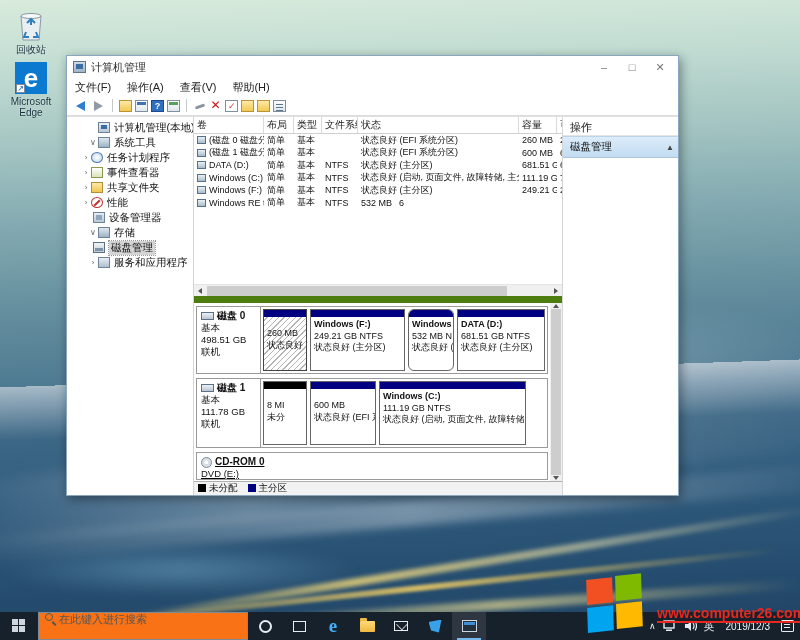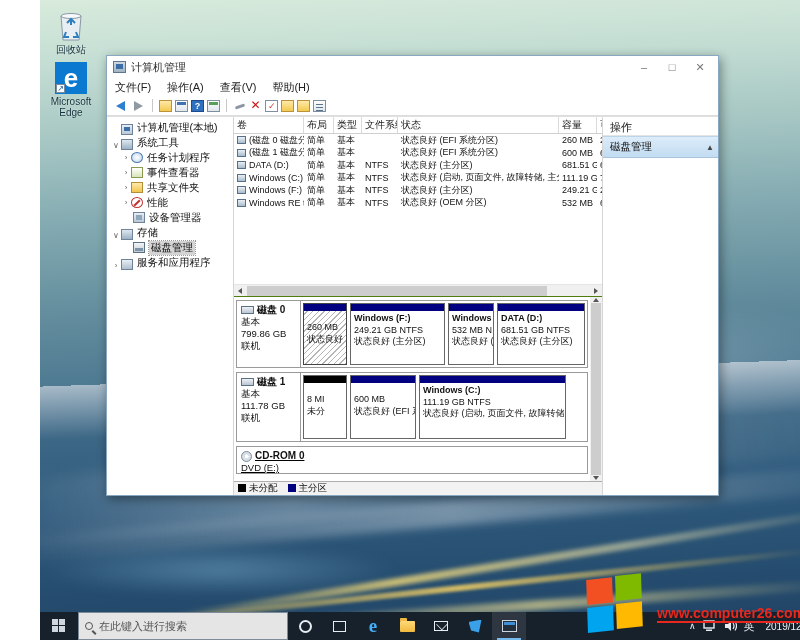--- a/index.html
+++ b/index.html
@@ -2,21 +2,20 @@
 <html><head>
 <meta charset="utf-8">
 <style>
   * { margin:0; padding:0; box-sizing:border-box; }
   html,body { width:800px; height:640px; overflow:hidden; }
   body { font-family:"Liberation Sans","DejaVu Sans",sans-serif; position:relative; }
 
   
   #desktop { position:absolute; inset:0; overflow:hidden;
     background:linear-gradient(178deg,#d8ebdc 0%,#c3ddd3 10%,#a4c5c2 22%,#83aab1 34%,#66909f 46%,#4e7a92 58%,#3c678573 0,#3c6785 66%,#2f5a7c 76%,#264e70 88%,#1f4163 100%);
-    margin-left:40px;
   }
   .streak { position:absolute; pointer-events:none; }
   .s1 { left:-60px; top:430px; width:920px; height:70px; background:linear-gradient(90deg,transparent,rgba(255,255,255,.28),rgba(255,255,255,.12),transparent); transform:rotate(-7deg); filter:blur(7px);}
   .s2 { left:-40px; top:500px; width:900px; height:26px; background:linear-gradient(90deg,transparent,rgba(255,255,255,.35),transparent); transform:rotate(-5deg); filter:blur(4px);}
   .s3 { left:120px; top:560px; width:700px; height:8px; background:linear-gradient(90deg,transparent,rgba(255,225,120,.75),rgba(255,240,180,.5),transparent); transform:rotate(-9deg); filter:blur(2px);}
   .s4 { left:60px; top:585px; width:720px; height:6px; background:linear-gradient(90deg,transparent,rgba(255,215,100,.8),transparent); transform:rotate(-6deg); filter:blur(1.5px);}
   .s5 { left:200px; top:600px; width:600px; height:10px; background:linear-gradient(90deg,transparent,rgba(255,235,150,.6),transparent); transform:rotate(-4deg); filter:blur(2.5px);}
   .s6 { left:420px; top:300px; width:420px; height:120px; background:radial-gradient(ellipse at center,rgba(255,255,255,.18),transparent 70%); filter:blur(6px);}
   .s7 { left:0px; top:545px; width:360px; height:50px; background:radial-gradient(ellipse at center,rgba(120,170,200,.5),transparent 70%); filter:blur(6px);}
 
@@ -57,21 +56,21 @@
   .tico.doc { background:#fff;}
   .tico.doc:after { content:"✓"; position:absolute; left:2px; top:0; color:#c44; font-size:9px;}
   .tico.list:after { content:""; position:absolute; left:2px; top:3px; right:2px; height:1px; background:#5a748c; box-shadow:0 3px 0 #5a748c, 0 6px 0 #5a748c;}
 
   .main { flex:1; display:flex; border-top:1px solid #e0e0e0; min-height:0; }
 
   
   .tree { width:127px; border-right:1px solid #d5d5d5; padding-top:3px; overflow:hidden; flex:0 0 auto;}
   .trow { display:flex; align-items:center; height:15px; font-size:10.5px; color:#111; white-space:nowrap; }
   .chev { width:10px; font-size:8px; color:#666; text-align:center; flex:0 0 auto;}
-  .i0 { padding-left:4px;align-items:flex-end;} .i1 { padding-left:14px;} .i2 { padding-left:26px;}
+  .i0 { padding-left:21px;} .i1 { padding-left:14px;} .i2 { padding-left:26px;}
   .ticon { width:12px; height:11px; margin-right:4px; flex:0 0 auto; border:1px solid #6e8299; background:linear-gradient(#e8eef4,#b9c9d6); position:relative;}
   .ticon.computer:after{content:"";position:absolute;inset:2px 2px 3px 2px;background:#3a6ea5;}
   .ticon.clock{border-radius:50%;background:radial-gradient(#fff,#bcd2e8);border-color:#4a7ab0;}
   .ticon.log{background:linear-gradient(#fff,#d8e4b8);border-color:#8a9a50;}
   .ticon.share{background:linear-gradient(#ffe9a8,#f0c64e);border-color:#b08f37;}
   .ticon.perf{border-radius:50%;background:#fff;border-color:#c03333;}
   .ticon.perf:after{content:"";position:absolute;left:1px;top:4px;width:8px;height:2px;background:#c03333;transform:rotate(-45deg);}
   .ticon.dev:after{content:"";position:absolute;inset:2px;background:#8ea7bb;}
   .ticon.store{background:linear-gradient(#dfe7ee,#9cb2c4);}
   .ticon.disk{background:linear-gradient(#f2f5f8,#c2ccd6);border-color:#5d7185;}
@@ -89,39 +88,39 @@
   .vrow { height:12.5px; font-size:9px; color:#111;}
   .c { flex:0 0 auto; overflow:hidden; padding-left:3px;}
   .c-vol{width:70px;display:flex;align-items:center;} .c-lay{width:30px;} .c-typ{width:28px;} .c-fs{width:36px;} .c-st{width:161px;} .c-cap{width:38px;} .c-free{width:20px;}
   .vico { width:9px; height:8px; margin-right:3px; flex:0 0 auto; border:1px solid #56708a; background:linear-gradient(#e9eff5,#a9bccd); display:inline-block;}
   .hscroll { height:12px; background:#f0f0f0; display:flex; align-items:center; border-top:1px solid #e4e4e4; flex:0 0 auto;}
   .harr { width:12px; height:12px; display:flex; align-items:center; justify-content:center;}
   .tri-sl{width:0;height:0;border-top:3px solid transparent;border-bottom:3px solid transparent;border-right:4px solid #555;}
   .tri-sr{width:0;height:0;border-top:3px solid transparent;border-bottom:3px solid transparent;border-left:4px solid #555;}
   .hthumb { height:10px; background:#cdcdcd; width:300px; margin-left:1px;}
 
-  .graph { flex:1; position:relative; padding:3px 14px 0 2px; min-height:0; border-top:1px solid #4d7c0f;}
+  .graph { flex:1; position:relative; padding:3px 14px 0 2px; min-height:0; border-top:7px solid #4d7c0f;}
   .vscroll { position:absolute; right:0; top:0; bottom:0; width:12px; background:#f0f0f0; display:flex; flex-direction:column; align-items:center; justify-content:space-between; padding:1px 0;}
   .tri-u{width:0;height:0;border-left:3px solid transparent;border-right:3px solid transparent;border-bottom:4px solid #555;}
   .tri-d{width:0;height:0;border-left:3px solid transparent;border-right:3px solid transparent;border-top:4px solid #555;}
   .vthumb{flex:1; width:10px; background:#cdcdcd; margin:1px 0;}
   .diskrow { display:flex; border:1px solid #9a9a9a; margin-bottom:4px; background:#fff;}
   .dlbl { width:64px; flex:0 0 auto; border-right:1px solid #9a9a9a; padding:3px 2px 2px 4px; font-size:9.5px; color:#111; line-height:12px;}
   .dlbl .dname { font-weight:bold; font-size:10px; display:flex; align-items:center; gap:3px;}
   .dico { width:13px; height:8px; border:1px solid #5d7185; background:linear-gradient(#eef2f6,#b9c6d2); display:inline-block;}
   .cdico { width:11px; height:11px; border-radius:50%; border:1px solid #7a8a99; background:radial-gradient(circle at 50% 50%, #fff 0 2px, #d7dfe7 2px 5px); display:inline-block;}
   .parts { flex:1; display:flex; gap:3px; padding:2px; min-width:0;}
   .part { border:1px solid #666; position:relative; padding:9px 3px 2px 3px; font-size:9px; line-height:11.5px; color:#111; overflow:hidden; white-space:nowrap; background:#fff;}
   .part:before { content:""; position:absolute; left:0; top:0; right:0; height:7px; background:#000080;}
   .part.unalloc:before { background:#000; }
   .part.hatch { background:repeating-linear-gradient(135deg,#ffffff 0 3px,#b5b5b5 3px 4px); border:1.5px solid #444;}
   .part .pt { font-weight:bold; }
   .part.pad-mid { padding-top:18px; }
   .pfill { flex:1; border:none; }
-  .d0p1{width:44px;} .d0p2{width:95px;} .d0p3{width:46px;} .d0p4{flex:1;}
+  .d0p1{width:44px;} .d0p2{width:95px;} .d0p3{width:46px;border-radius:6px;} .d0p4{flex:1;}
   .d1p1{width:44px;} .d1p2{width:66px;} .d1p3{width:147px;}
   .cdrow { height:28px;text-decoration:underline; }
   .legend { height:14px; background:#f2f2f2; border-top:1px solid #aeaeae; display:flex; align-items:center; gap:10px; padding-left:4px; font-size:9.5px; color:#111; flex:0 0 auto;}
   .lsq { width:8px; height:8px; display:inline-block; margin-right:3px; vertical-align:-1px;}
 
   
   .actions { flex:1; border-left:1px solid #d5d5d5; display:flex; flex-direction:column; min-width:0;}
   .atitle { height:19px; font-size:11px; color:#111; padding:3px 0 0 7px; border-bottom:1px solid #e4e4e4;}
   .agroup { height:22px; background:linear-gradient(#dcecfa,#c2dcf1); border-top:1px solid #bcd4e8; border-bottom:1px solid #a9c6de; display:flex; align-items:center; padding:0 4px 0 7px; font-size:10.5px; color:#111;}
   .agroup .sp { flex:1; }
@@ -137,21 +136,21 @@
   .wmflag .q1{left:0;top:1px;background:#f25022;} .wmflag .q2{left:29px;top:0;background:#7fba00;}
   .wmflag .q3{left:0;top:29px;background:#00a4ef;} .wmflag .q4{left:29px;top:28px;background:#ffb900;}
   .wmt1 { position:absolute; left:42px; top:8px; font-size:19px; font-weight:bold; color:#e8281e; letter-spacing:.5px; text-shadow:0 1px 2px rgba(255,255,255,.35); white-space:nowrap;}
   .wmt2 { position:absolute; left:62px; top:33px; font-size:14px; font-weight:bold; color:#e8281e; border-bottom:2px solid #e8281e; white-space:nowrap;}
 
   
   #taskbar { position:absolute; left:0; bottom:0; width:800px; height:28px; background:#17212c; display:flex; align-items:center; z-index:50;}
   .tb-start { width:38px; height:28px; display:flex; align-items:center; justify-content:center; flex:0 0 auto;}
   .winflag { width:14px; height:14px; display:grid; grid-template-columns:6px 6px; grid-template-rows:6px 6px; gap:1px;}
   .winflag i { background:#cfd6dd; }
-  .tb-search { width:210px; height:28px; background:#e5e5e5; border:1px solid #7d8b98; display:flex; align-items:center; padding-left:6px; gap:6px; flex:0 0 auto;}
+  .tb-search { width:210px; height:28px; background:#f97316; border:1px solid #7d8b98; display:flex; align-items:flex-start; padding-left:6px; gap:6px; flex:0 0 auto;}
   .mag { width:8px; height:8px; border:1.5px solid #555; border-radius:50%; position:relative; flex:0 0 auto;}
   .mag:after { content:""; position:absolute; left:7px; top:7px; width:5px; height:1.5px; background:#555; transform:rotate(45deg); transform-origin:0 0;}
   .tb-search input { border:none; outline:none; font-size:11px; color:#333; width:160px; font-family:inherit; background:transparent;}
   .tb-search input::placeholder { color:#555; opacity:1;}
   .tbi { width:34px; height:28px; display:flex; align-items:center; justify-content:center; flex:0 0 auto; position:relative;}
   .tbi.active { background:rgba(255,255,255,.10);}
   .tbi.active:after { content:""; position:absolute; left:5px; right:5px; bottom:0; height:2px; background:#76b9ed;}
   .cort { width:13px; height:13px; border:2px solid #e8edf2; border-radius:50%;}
   .tview { width:13px; height:11px; border:1.5px solid #e8edf2; position:relative; background:transparent;}
   .tbe { color:#45aef5; font-size:19px; font-weight:bold; line-height:26px; font-family:"Liberation Serif",serif;}
@@ -359,21 +358,20 @@
             <span class="c c-free">2</span>
           </div>
           <div class="vrow">
             <span class="c c-vol">
                 <i class="vico"></i>
                 <span>Windows RE tools</span>
               </span>
             <span class="c c-lay">简单</span>
             <span class="c c-typ">基本</span>
             <span class="c c-fs">NTFS</span>
-            <span class="c c-st">状态良好 (OEM 分区)</span>
             <span class="c c-cap">532 MB</span>
             <span class="c c-free">6</span>
           </div>
         </div>
         <div class="hscroll">
           <span class="harr">
               <span class="tri-sl"></span>
             </span>
           <span class="hthumb"></span>
           <span class="harr" style="margin-left:auto">
@@ -383,21 +381,21 @@
 
         <div class="graph">
 
           <div class="diskrow" style="height:68px">
             <div class="dlbl">
               <div class="dname">
                   <span class="dico"></span>
                   <span>磁盘 0</span>
                 </div>
               <div>基本</div>
-              <div>799.86 GB</div>
+              <div>498.51 GB</div>
               <div>联机</div>
             </div>
             <div class="parts">
               <div class="part hatch pad-mid d0p1">
                 <div>260 MB</div>
                 <div>状态良好</div>
               </div>
               <div class="part d0p2">
                 <div class="pt">Windows  (F:)</div>
                 <div>249.21 GB NTFS</div>

